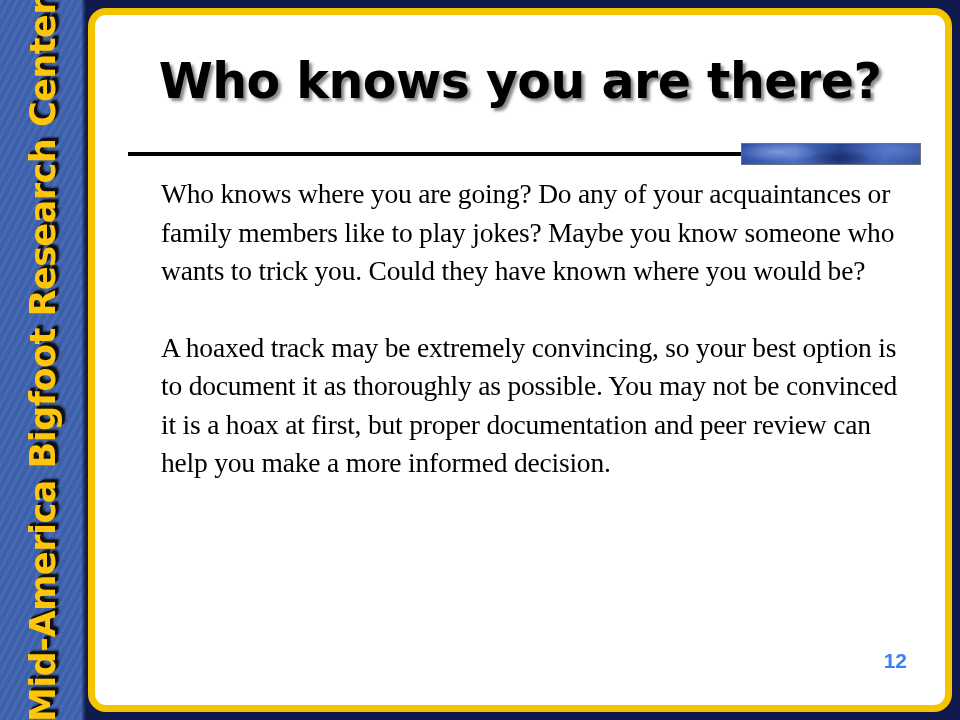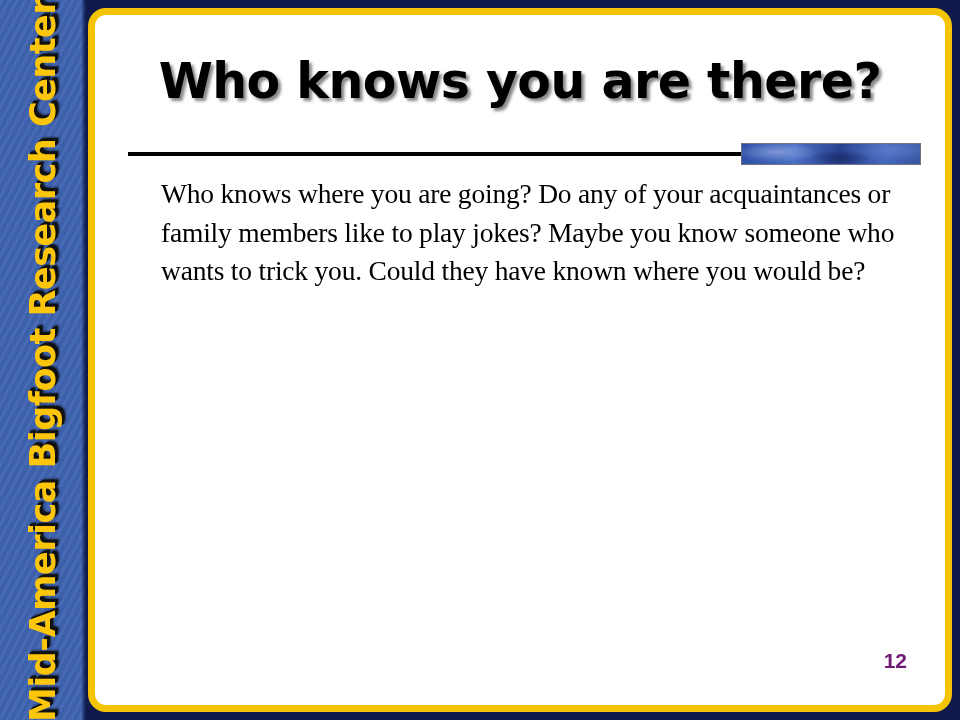--- a/index.html
+++ b/index.html
@@ -144,21 +144,21 @@
   }
 
   
   #page-number {
     position: absolute;
     right: 38px;
     bottom: 32px;
     font-family: "Liberation Sans", sans-serif;
     font-weight: bold;
     font-size: 21px;
-    color: #701a75;
+    color: #3b82f6;
   }
 </style>
 </head>
 <body>
 
 <div id="slide">
 
   <div id="sidebar">
     <div id="sidebar-sheen"></div>
   </div>
@@ -170,20 +170,21 @@
   <div id="card-outer">
     <div id="card">
 
       <div id="title">Who knows you are there?</div>
 
       <div id="divider"></div>
       <div id="divider-block"></div>
 
       <div id="body-text">
         <p>Who knows where you are going? Do any of your acquaintances or family members like to play jokes? Maybe you know someone who wants to trick you. Could they have known where you would be?</p>
+        <p class="para-gap">A hoaxed track may be extremely convincing, so your best option is to document it as thoroughly as possible. You may not be convinced it is a hoax at first, but proper documentation and peer review can help you make a more informed decision.</p>
       </div>
 
       <div id="page-number">12</div>
 
     </div>
   </div>
 
 </div>
 
 </body></html>

